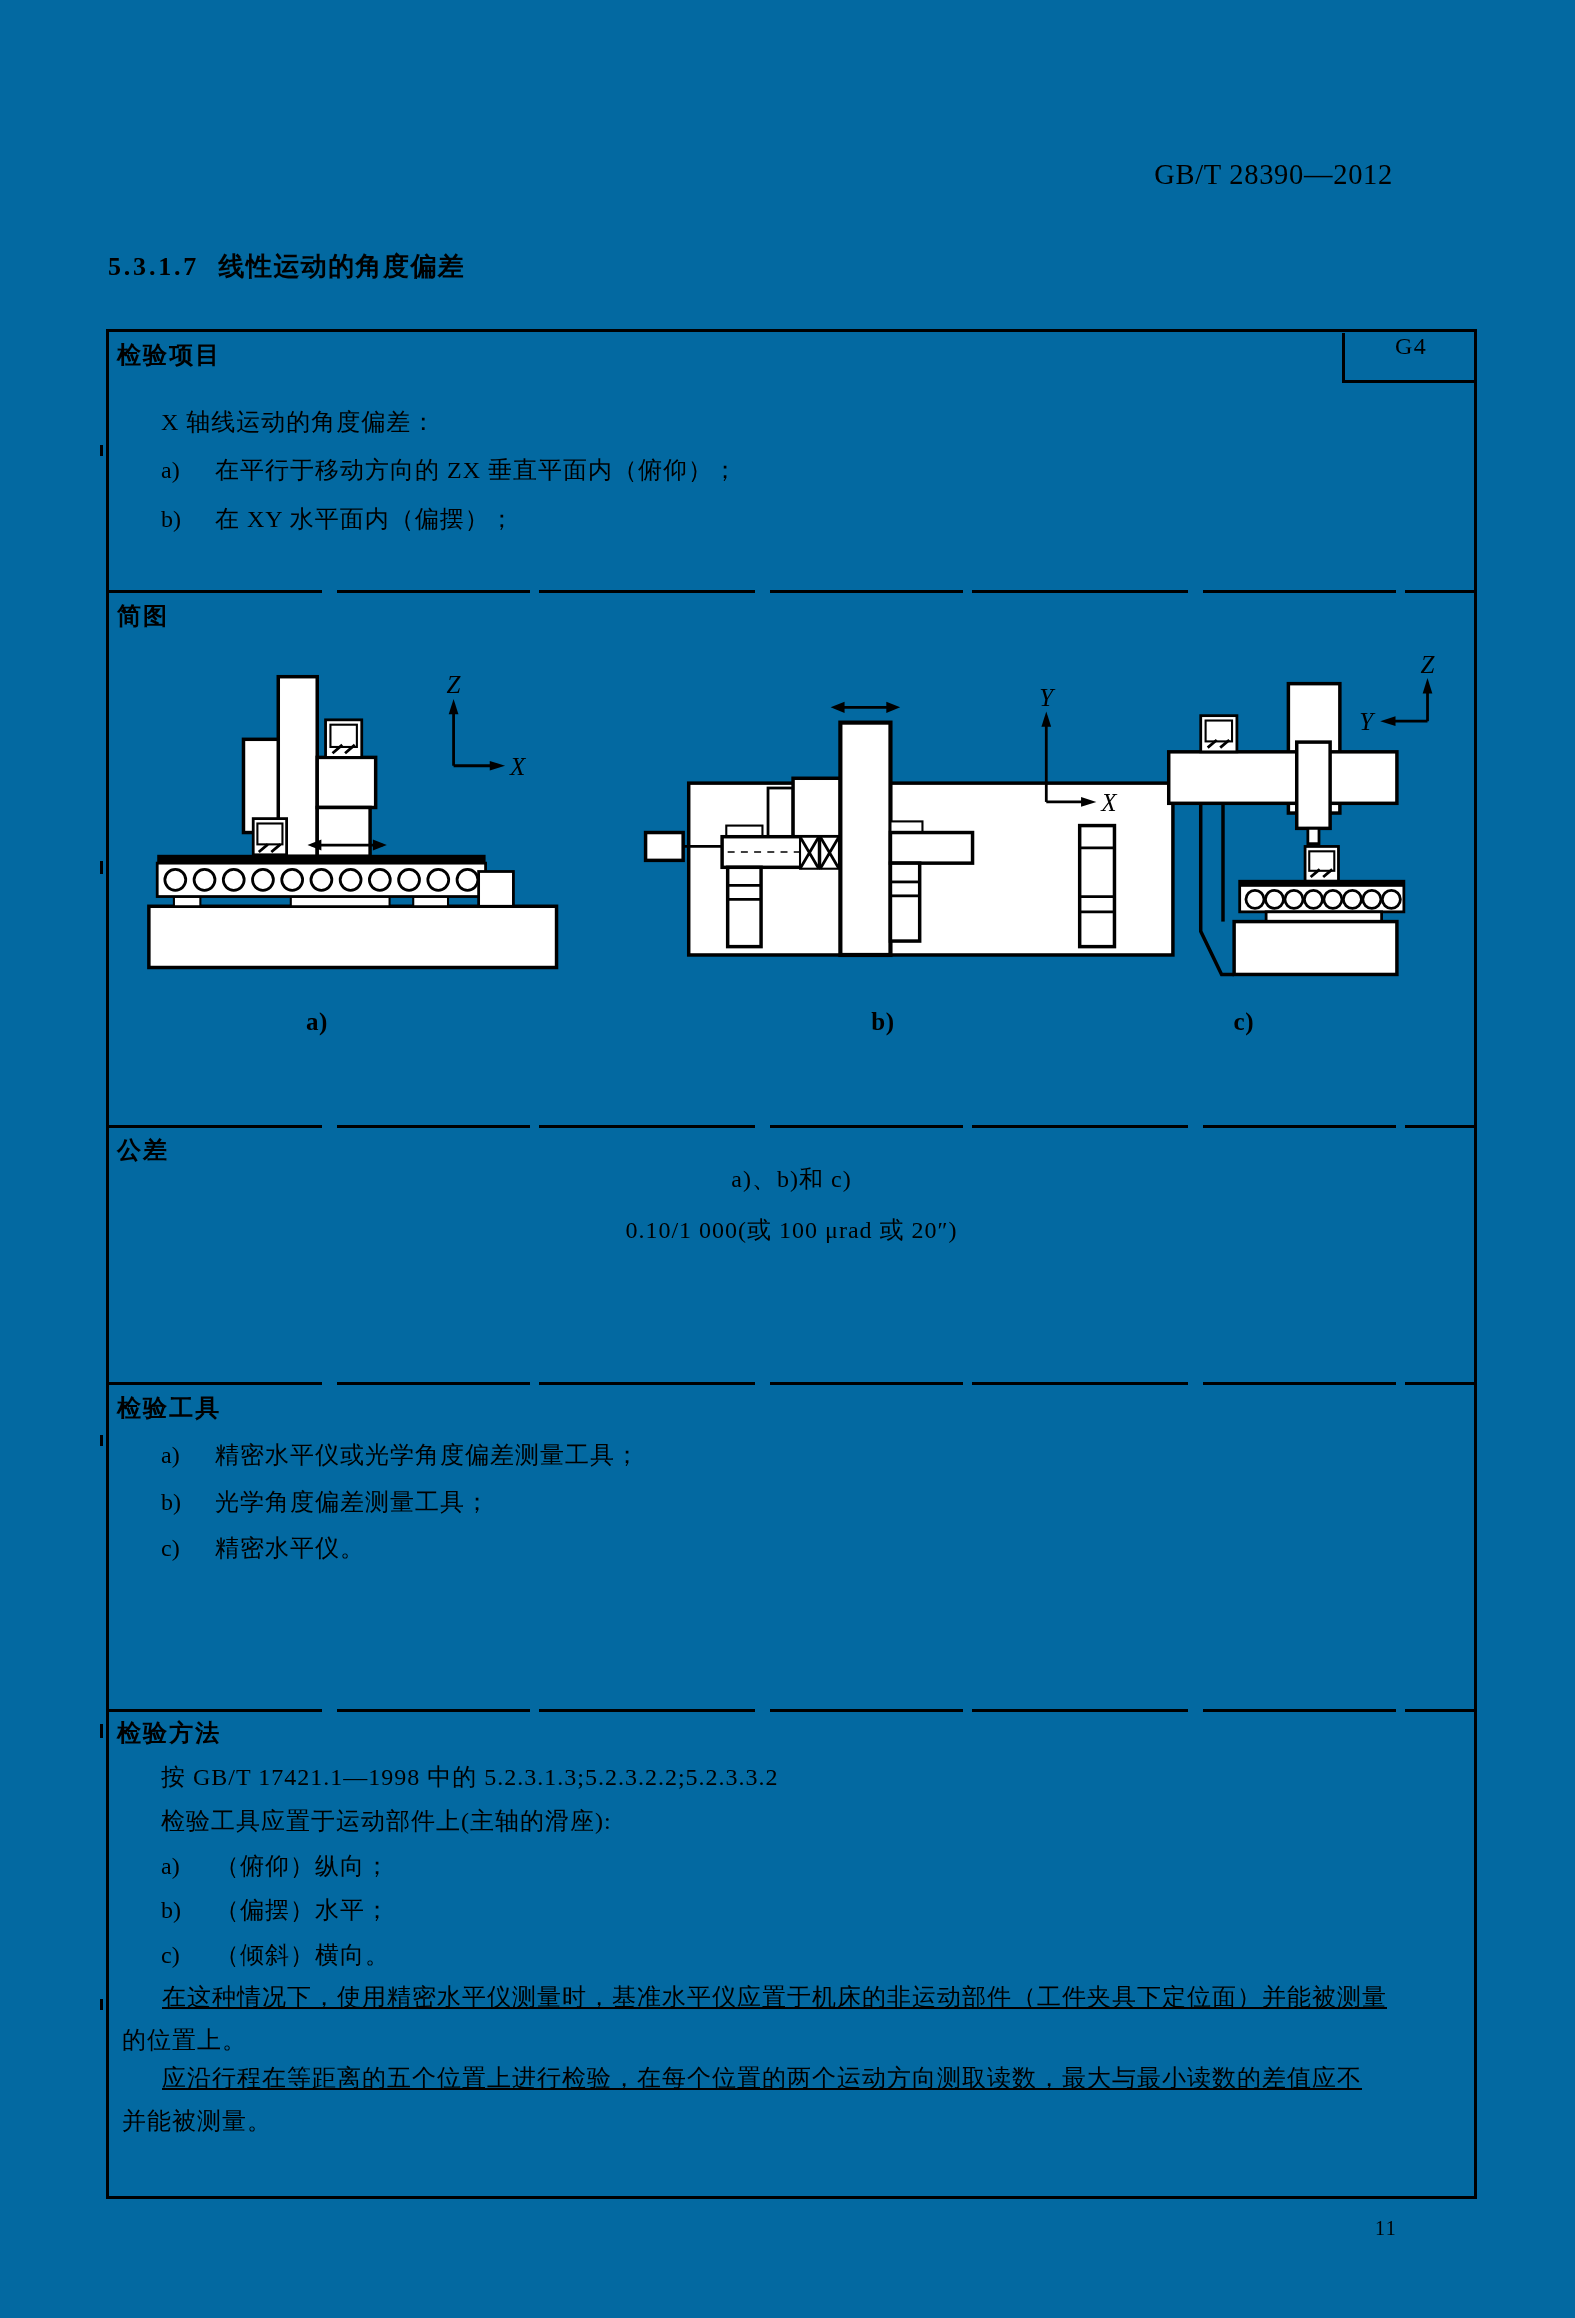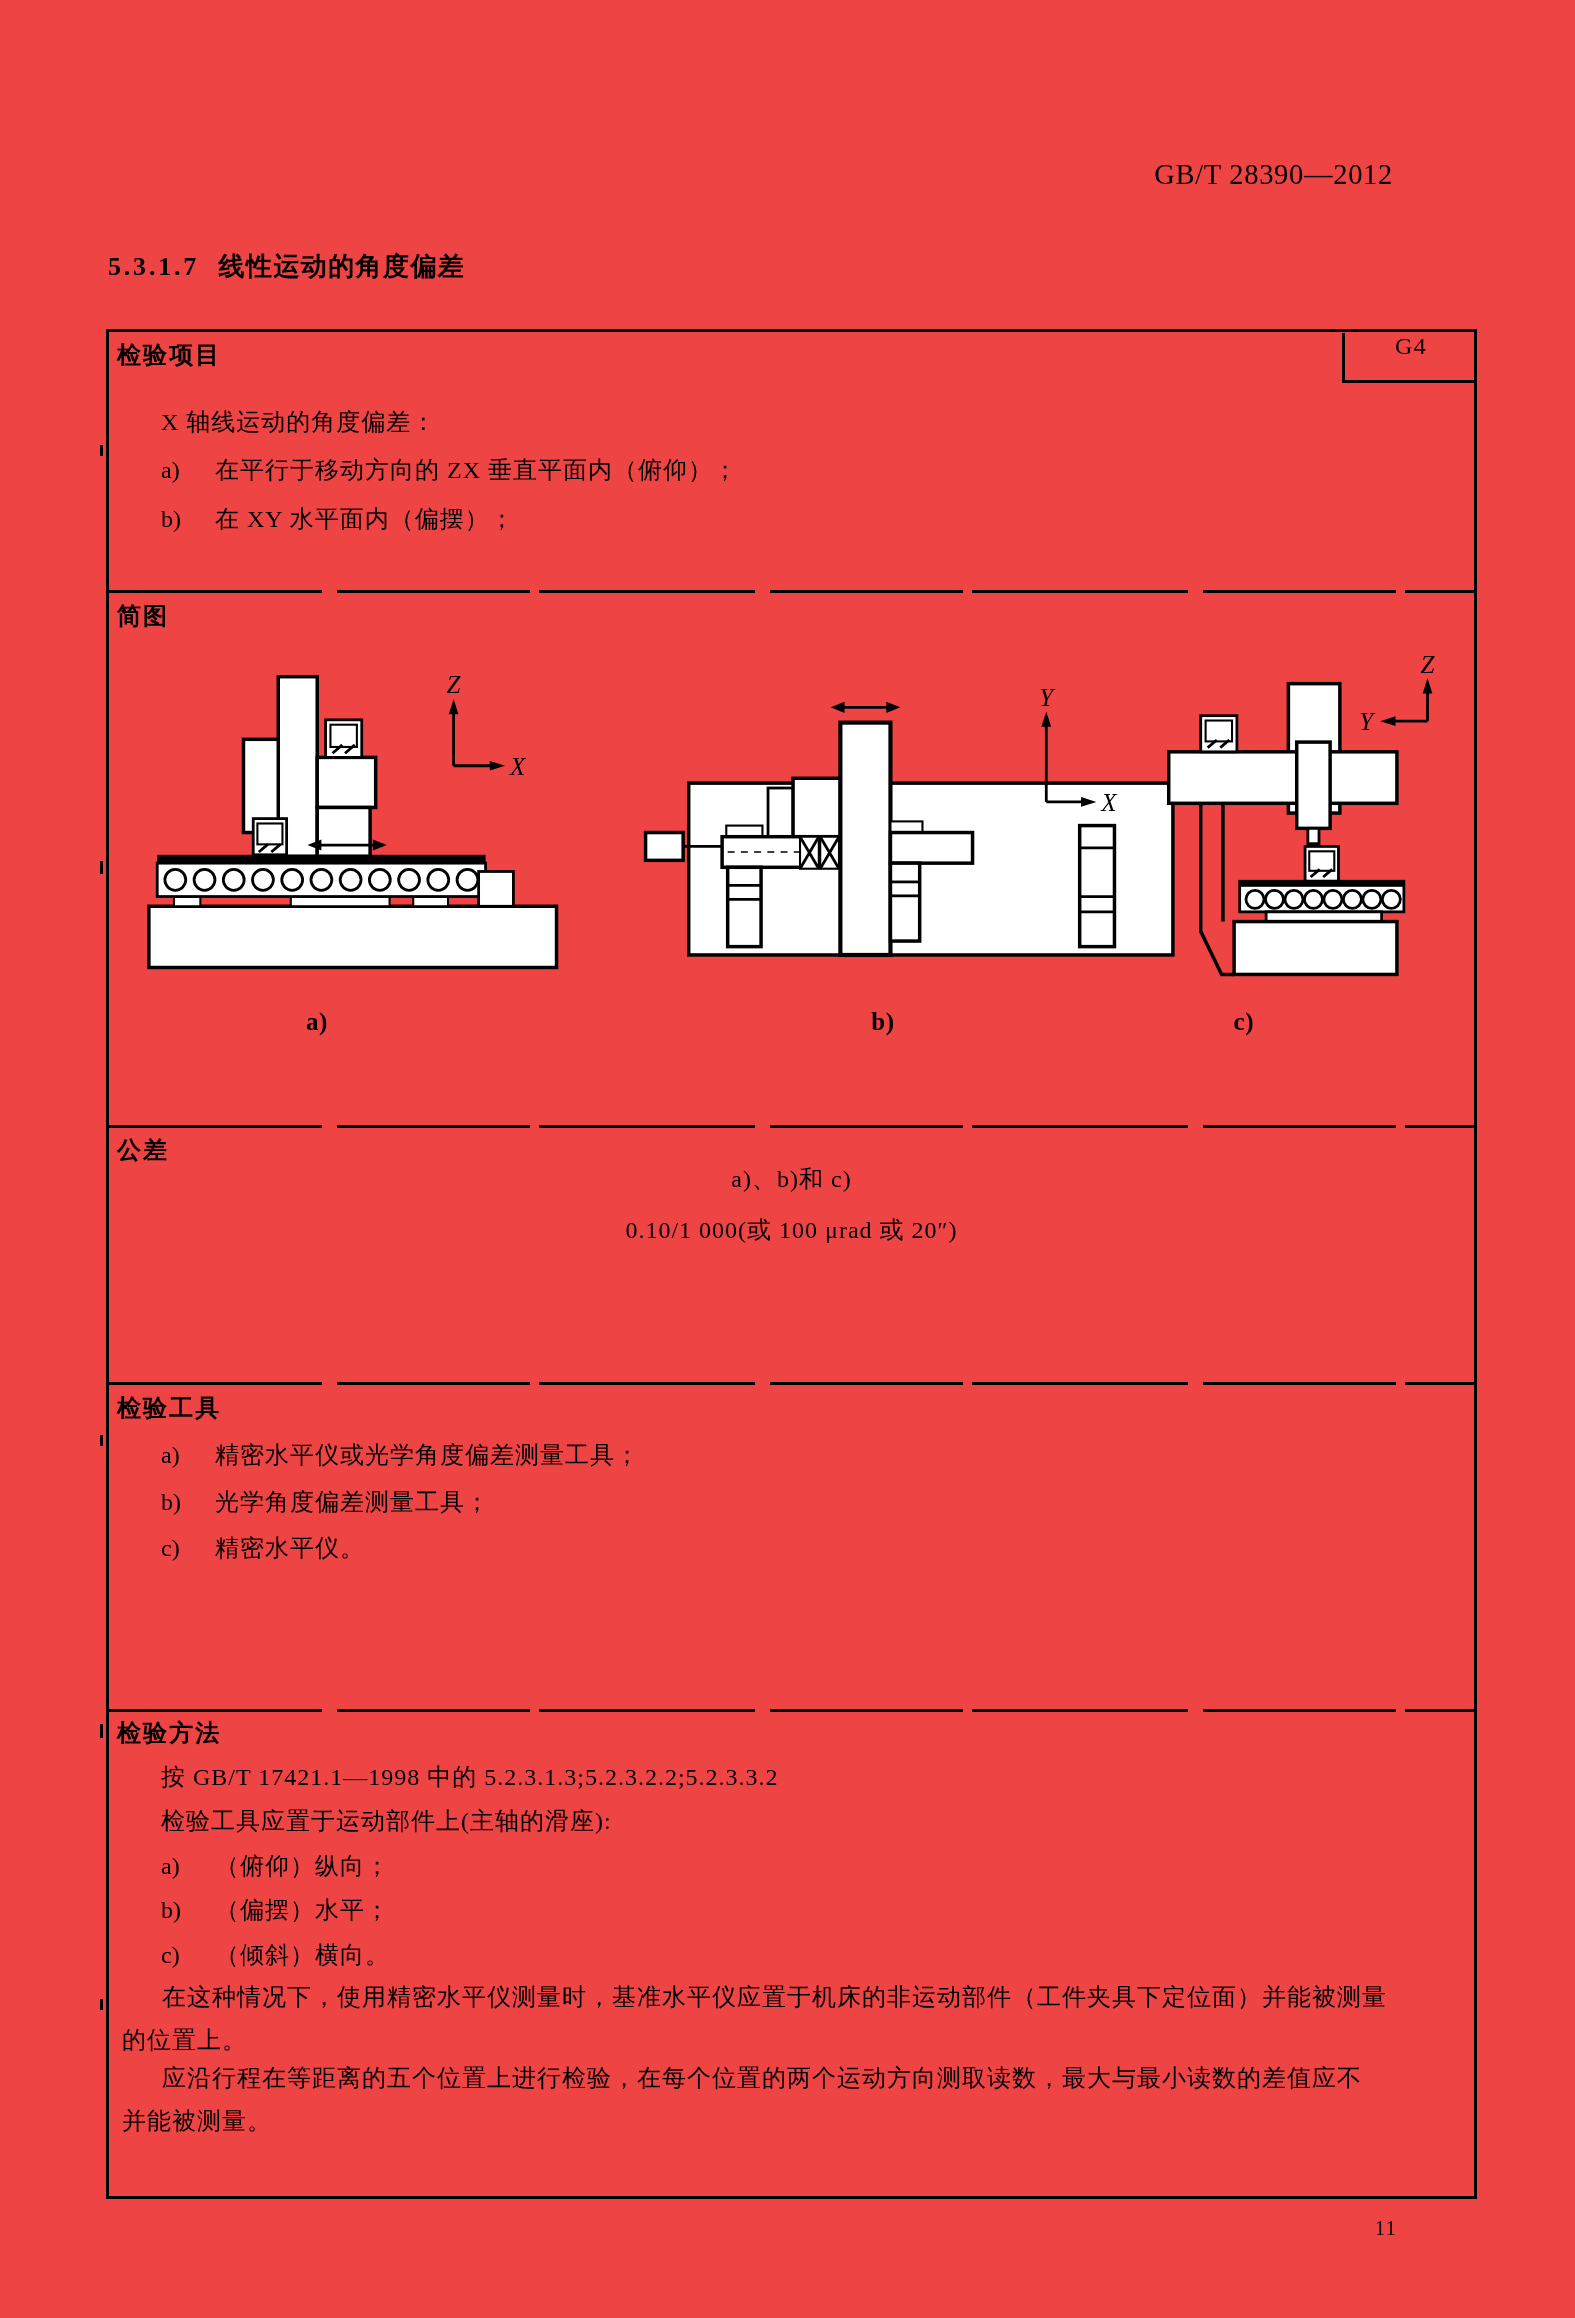--- a/index.html
+++ b/index.html
@@ -1,19 +1,19 @@
 <!DOCTYPE html>
 <html style="font-size:11px"><head>
 <meta charset="utf-8">
 <style>
   html,body{margin:0;padding:0;background:#e8e8e8;}
   .page{
     position:relative;
     width:1575px;height:2319px;
-    background:#ef4444;
+    background:#0369a1;
     font-family:"Liberation Serif","DejaVu Serif",serif;
     color:#000;
     overflow:hidden;
   }
   .header-code{
     position:absolute;top:159px;right:182px;
     font-size:28.5px;letter-spacing:0.7px;font-weight:500;
     white-space:nowrap;
   }
   .section-title{
@@ -47,21 +47,21 @@
   }
   .line .key{display:inline-block;width:54px;letter-spacing:0;}
   .centered{
     position:absolute;left:106px;width:1371px;text-align:center;
     font-size:24px;letter-spacing:1px;
   }
   .para{
     position:absolute;left:122px;width:1350px;
     font-size:24px;letter-spacing:1px;line-height:43px;
   }
-  .para .l1{padding-left:40px;}
+  .para .l1{padding-left:40px;text-decoration:underline;}
   .caption{
     position:absolute;top:1008px;width:84px;text-align:center;
     font-size:25px;font-weight:700;letter-spacing:0.7px;
   }
   .page-number{
     position:absolute;top:2217px;left:1344px;
     font-size:20px;letter-spacing:1.4px;margin-left:31px;
   }
   svg.diagrams{position:absolute;left:0;top:0;}
   svg.diagrams .ln{stroke:#000;fill:none;}

